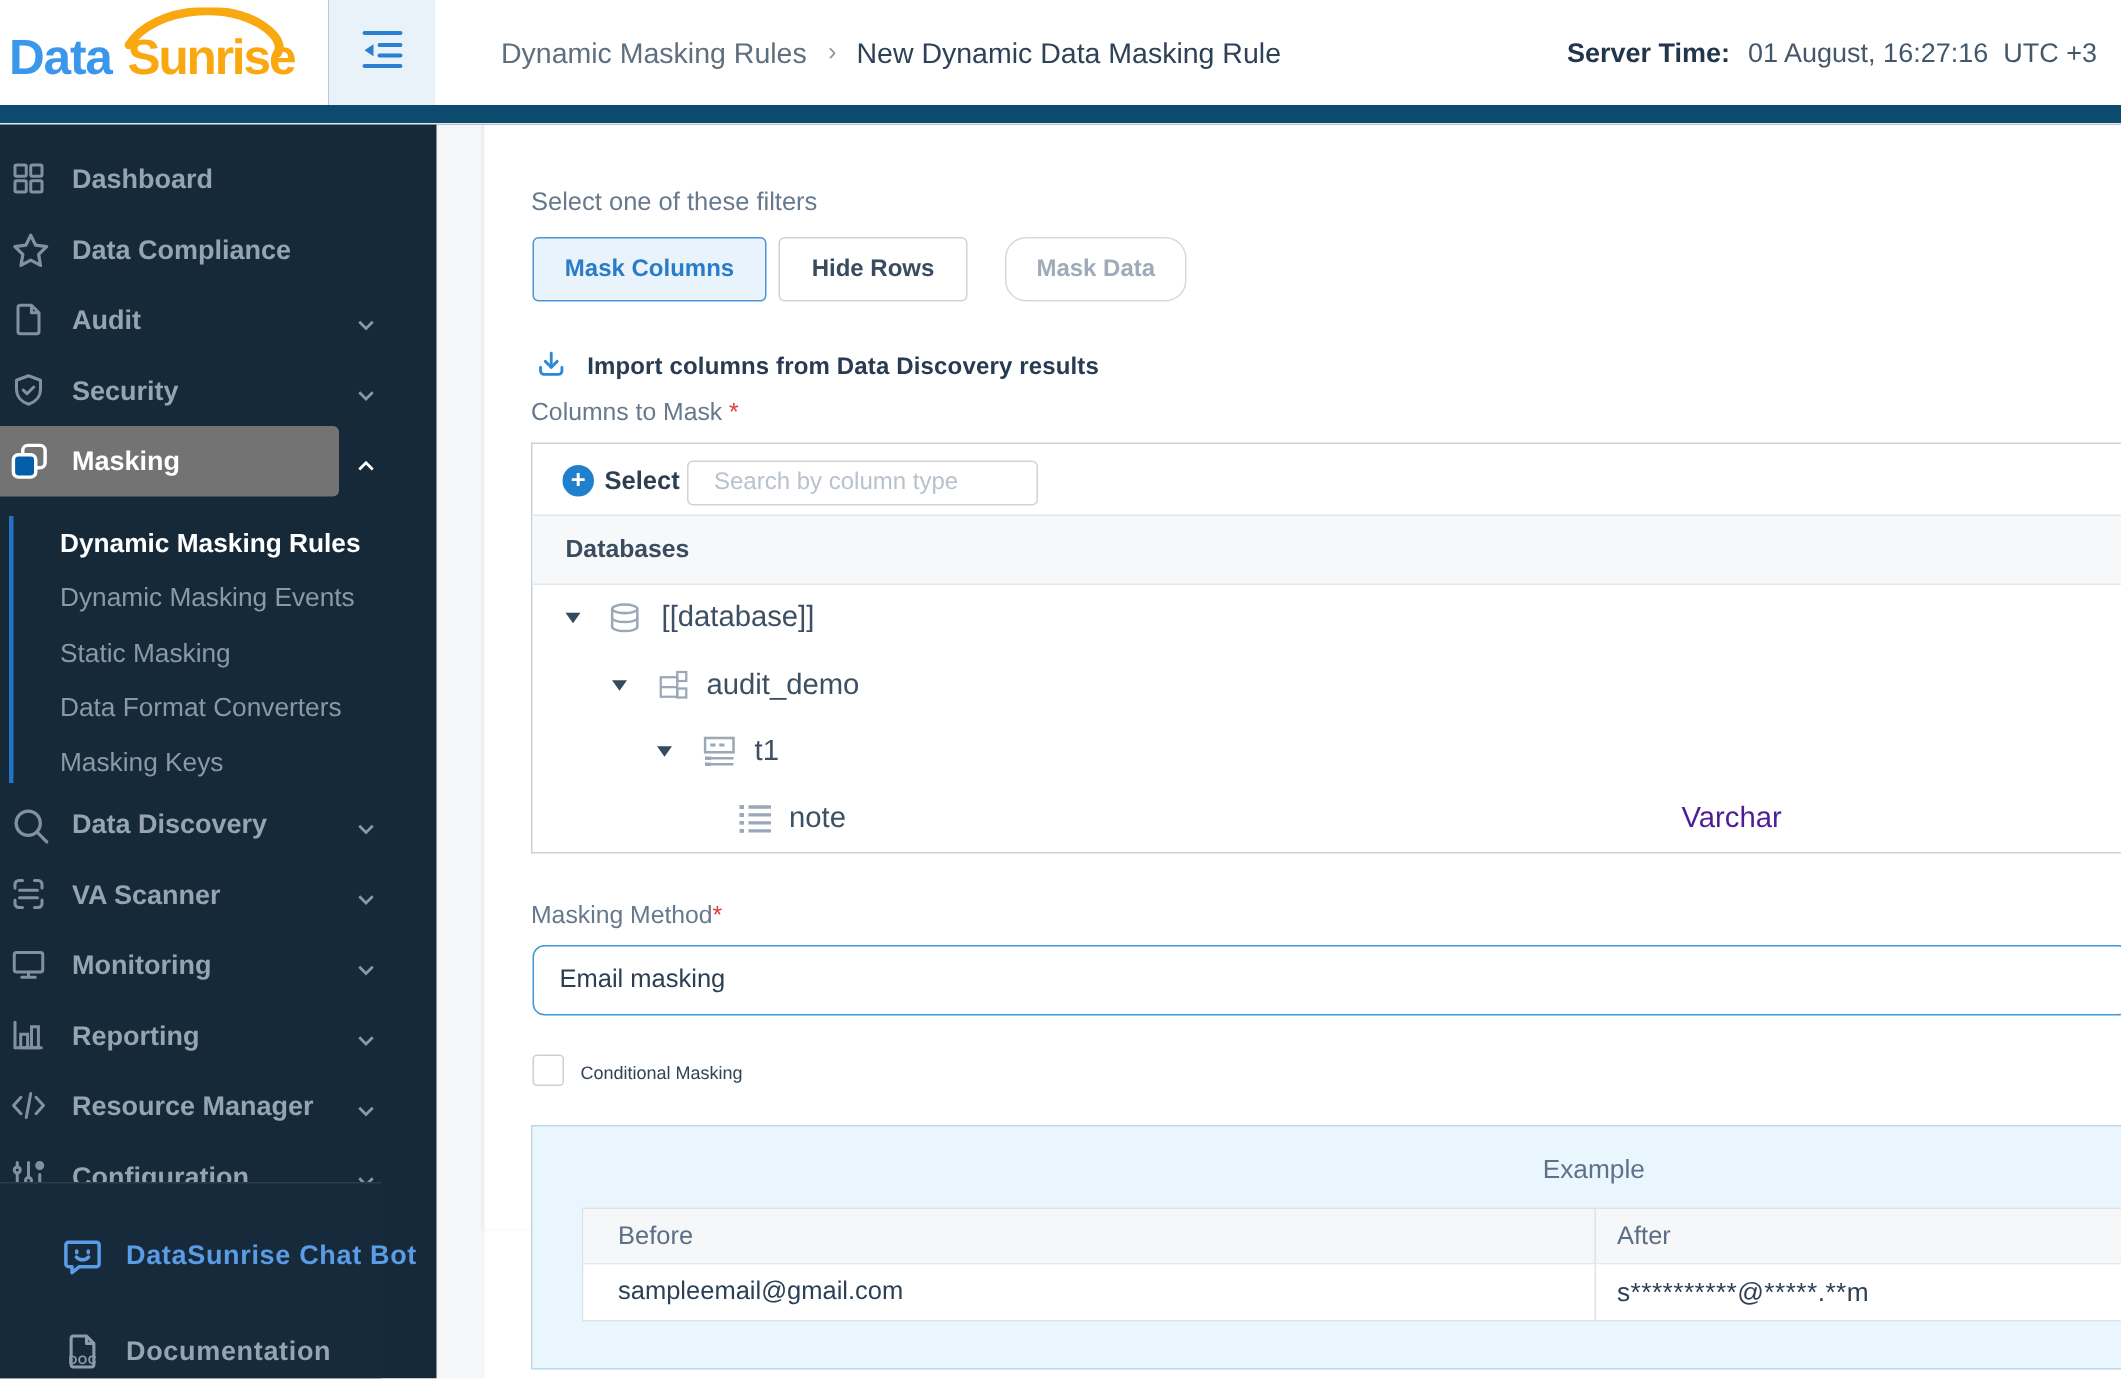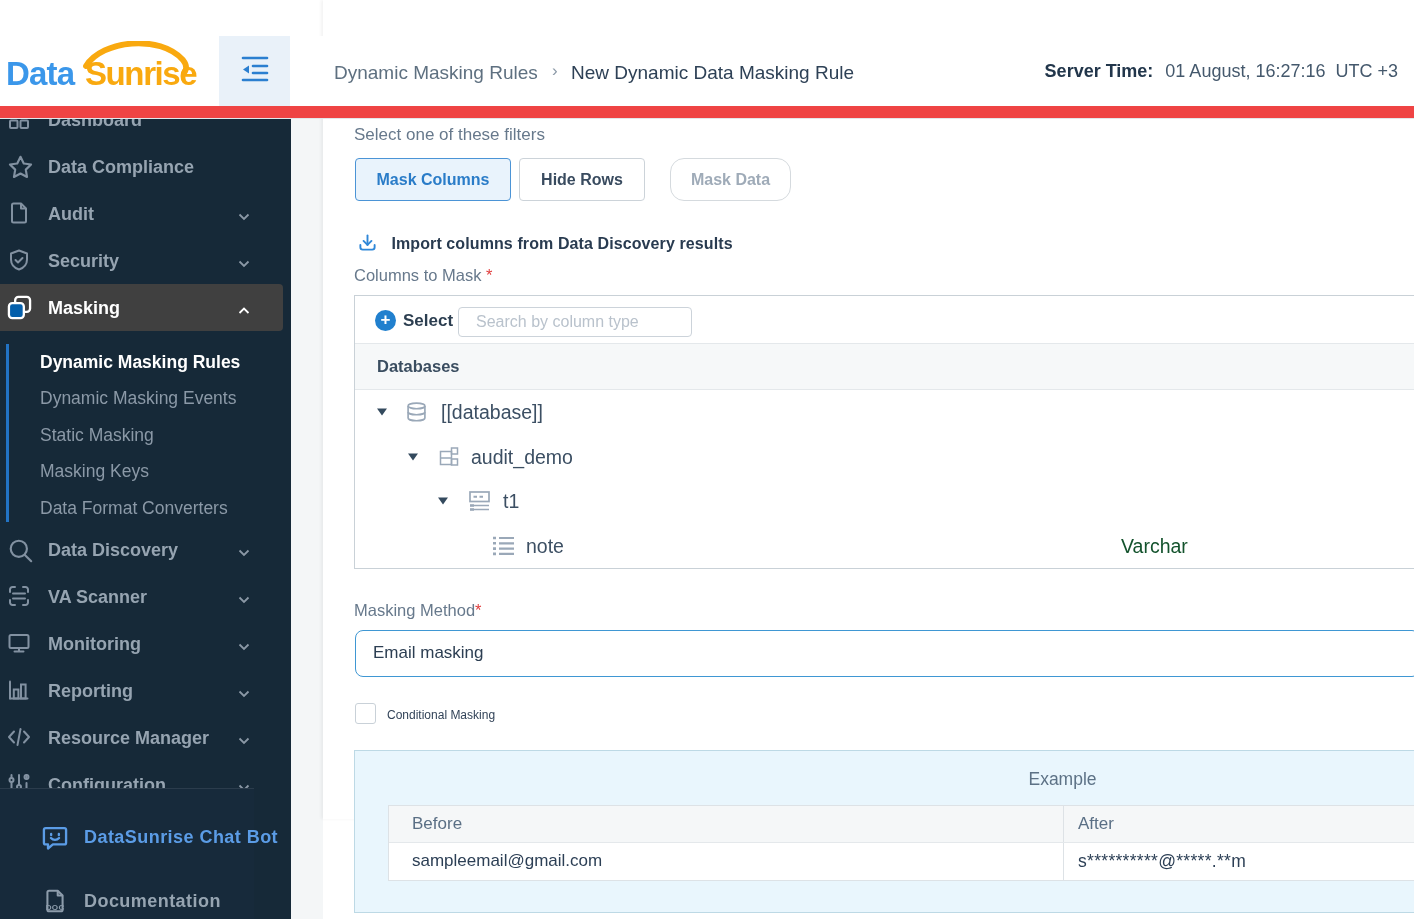--- a/index.html
+++ b/index.html
@@ -1,33 +1,33 @@
 <!DOCTYPE html>
 <html><head><meta charset="utf-8">
 <style>
 * { margin:0; padding:0; box-sizing:border-box; }
 body { font-family:"Liberation Sans",sans-serif; width:1414px; height:919px; overflow:hidden; position:relative; background:#fff; }
 .abs { position:absolute; }
 
-#header { position:absolute; left:0; top:0; width:1414px; height:83px; background:#ef4444; z-index:20; border-bottom:1px solid #e3e7ea;margin-top:36px; }
+#header { position:absolute; left:0; top:0; width:1414px; height:83px; background:#0c4a6e; z-index:20; border-bottom:1px solid #e3e7ea; }
 #logo { position:absolute; left:0; top:0; width:219px; height:70px; background:#fff; }
 #toggle { position:absolute; left:219px; top:0; width:72px; height:70px; background:#e9f1f9; }
 #topbar { position:absolute; left:290px; top:0; width:1124px; height:70px; background:#fff; }
 .crumb1 { position:absolute; left:44px; top:26px; font-size:19px; color:#5e7080; }
 .crumbsep { position:absolute; left:262px; top:25px; font-size:17px; color:#8b99a7; }
 .crumb2 { position:absolute; left:281px; top:26px; font-size:19px; color:#2e4156; }
 .servertime { position:absolute; right:16px; top:25px; font-size:18px; color:#44586c; }
 .servertime b { color:#22364b; font-weight:bold; margin-right:12px; }
 
 #sidebar { position:absolute; left:0; top:70px; width:291px; height:849px; background:#162938; z-index:10; overflow:hidden; padding-top:26px; }
 .navitem { position:relative; height:47px; display:flex; align-items:center; color:#96a4b1; font-weight:bold; font-size:18px; }
 .navitem .nico { position:absolute; left:7px; top:50%; transform:translateY(-50%); width:26px; height:26px; }
 .navitem .ntxt { position:absolute; left:48px; top:50%; transform:translateY(-50%); white-space:nowrap; }
 .navitem .chev { position:absolute; left:237px; top:50%; transform:translateY(-50%); width:13px; height:13px; }
-.navitem.active { background:#404040; color:#fff; width:283px; border-radius:0 4px 4px 0; }
+.navitem.active { background:#737373; color:#fff; width:226px; border-radius:0 4px 4px 0; }
 .subwrap { position:relative; padding:13px 0 0 0; }
 .subbar { position:absolute; left:5.5px; top:13px; height:178px; width:3px; background:#2273c4; }
 .subitem { height:36.5px; display:flex; align-items:center; padding-left:40px; font-size:17.5px; color:#8b99a7; white-space:nowrap; }
 .subitem.active { color:#fff; font-weight:bold; }
 #sbbottom { position:absolute; left:0; top:717.5px; width:254px; height:132px; background:#172a3b; border-top:1px solid #2b3c4c;padding-left:36px; }
 
 #gutter { position:absolute; left:291px; top:70px; width:32px; height:849px; background:#f4f6f7; z-index:5; }
 #content { position:absolute; left:323px; top:0; width:1091px; height:819px; background:#fff; box-shadow:-2px 0 3px rgba(0,0,0,0.05); z-index:6;text-decoration:underline; }
 h1.title { position:absolute; left:33px; top:52px; font-size:23px; letter-spacing:-0.5px; font-weight:bold; color:#455b6e; }
 .lbl { font-size:16.5px; color:#67798c; }
@@ -43,21 +43,21 @@
 #colpanel { position:absolute; left:31px; top:295px; width:1061px; border:1px solid #c9d1d7; border-right:none; }
 .selrow { position:relative; height:47px; }
 .pluscirc { position:absolute; left:20px; top:14px; width:21px; height:21px; border-radius:50%; background:#2180ce; color:#fff; text-align:center; line-height:20px; font-size:17px; font-weight:bold; }
 .seltxt { position:absolute; left:48px; top:15px; font-size:17px; font-weight:bold; color:#2c3e50; }
 .searchbox { position:absolute; left:103px; top:11px; width:234px; height:30px; border:1px solid #ccd3da; border-radius:4px; padding:0 17px; font-size:16px; color:#b9c2cc; line-height:28px; }
 .dbhdr { height:47px; background:#f6f8f9; border-top:1px solid #e4e8eb; border-bottom:1px solid #e4e8eb; line-height:45px; padding-left:22px; font-size:16.5px; font-weight:bold; color:#3a4d60; }
 .trow { position:relative; height:44.5px; font-size:19.5px; color:#3c4f63; }
 .tri { position:absolute; top:50%; transform:translateY(-50%); width:0; height:0; border-left:5.5px solid transparent; border-right:5.5px solid transparent; border-top:7px solid #344a5e; }
 .ticon { position:absolute; top:50%; transform:translateY(-50%); width:21px; height:21px; }
 .ttxt { position:absolute; top:50%; transform:translateY(-50%); }
-.vtype { position:absolute; left:766px; top:50%; transform:translateY(-50%); color:#14532d; }
+.vtype { position:absolute; left:766px; top:50%; transform:translateY(-50%); color:#4c1d95; }
 
 #mmlabel { position:absolute; left:31px; top:601px; }
 #mmselect { position:absolute; left:32px; top:630px; width:1065px; height:47px; border:1.5px solid #3f97d3; border-radius:8px; line-height:44px; padding-left:17px; font-size:17px; color:#2c3e52; }
 #condrow { position:absolute; left:32px; top:703px; }
 .cbox { display:inline-block; width:21px; height:21px; border:1px solid #c9d1d8; border-radius:3px; background:#fff; vertical-align:-5px; }
 #condrow .clbl { font-size:12px; color:#324358; margin-left:11px; }
 
 #expanel { position:absolute; left:31px; top:750px; width:1417px; height:163px; background:#e9f6fd; border:1px solid #bdd9e5; }
 #extitle { position:absolute; left:0; top:18px; width:1415px; text-align:center; font-size:17.5px; color:#5d7286; }
 #extable { position:absolute; left:33px; top:54px; width:1349px; border:1px solid #dde2e6; background:#fff; }
@@ -112,22 +112,22 @@
       <span class="ntxt">Masking</span>
       <span class="chev"><svg viewBox="0 0 14 14" width="14" height="14" fill="none" stroke="#ffffff" stroke-width="1.8">
           <path d="M2.5 9.5L7 5l4.5 4.5"></path>
         </svg></span>
     </div>
   <div class="subwrap">
     <div class="subbar"></div>
     <div class="subitem active">Dynamic Masking Rules</div>
     <div class="subitem">Dynamic Masking Events</div>
     <div class="subitem">Static Masking</div>
+    <div class="subitem">Data Format Converters</div>
     <div class="subitem">Masking Keys</div>
-    <div class="subitem">Data Format Converters</div>
   </div>
   <div class="navitem">
       <span class="nico"><svg viewBox="0 0 24 24" width="27" height="27" fill="none" stroke="#8291a1" stroke-width="1.9" stroke-linecap="round">
           <circle cx="10.5" cy="10.5" r="7.2"></circle>
           <path d="M15.9 15.9L21.5 21.5"></path>
         </svg></span>
       <span class="ntxt">Data Discovery</span>
       <span class="chev"><svg viewBox="0 0 14 14" width="14" height="14" fill="none" stroke="#8b98a6" stroke-width="1.8">
           <path d="M2.5 5l4.5 4.5L11.5 5"></path>
         </svg></span>

